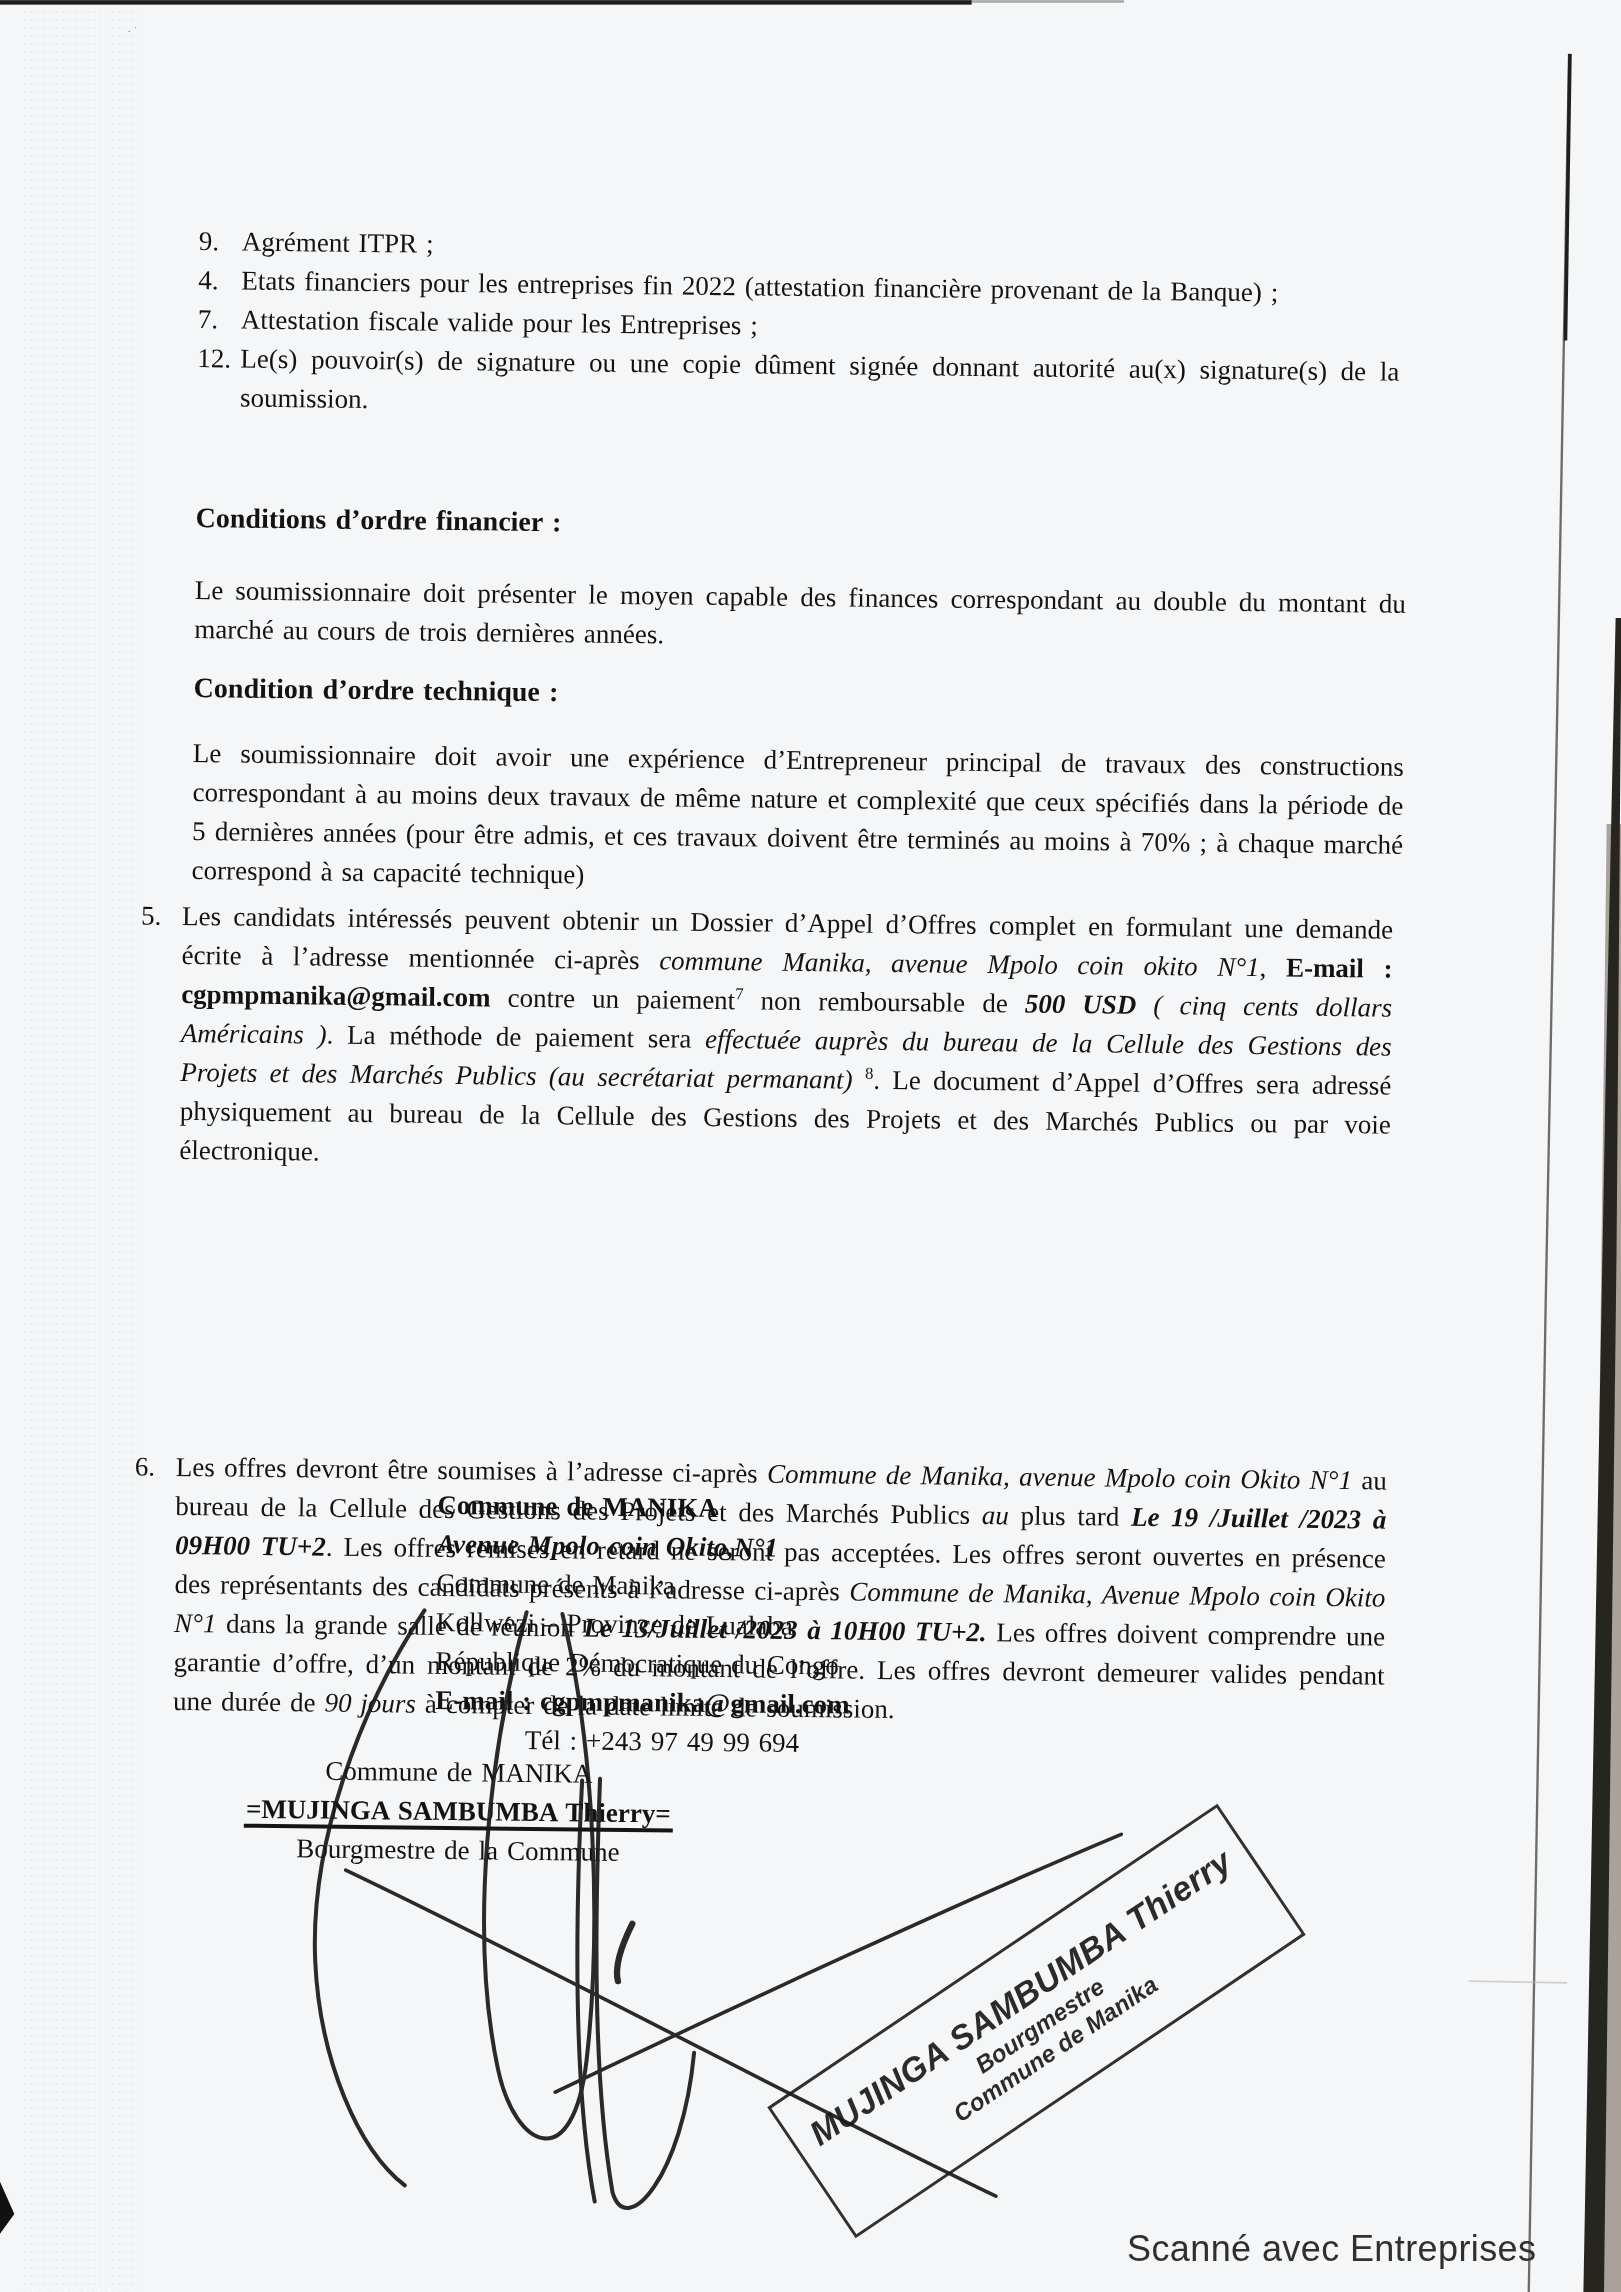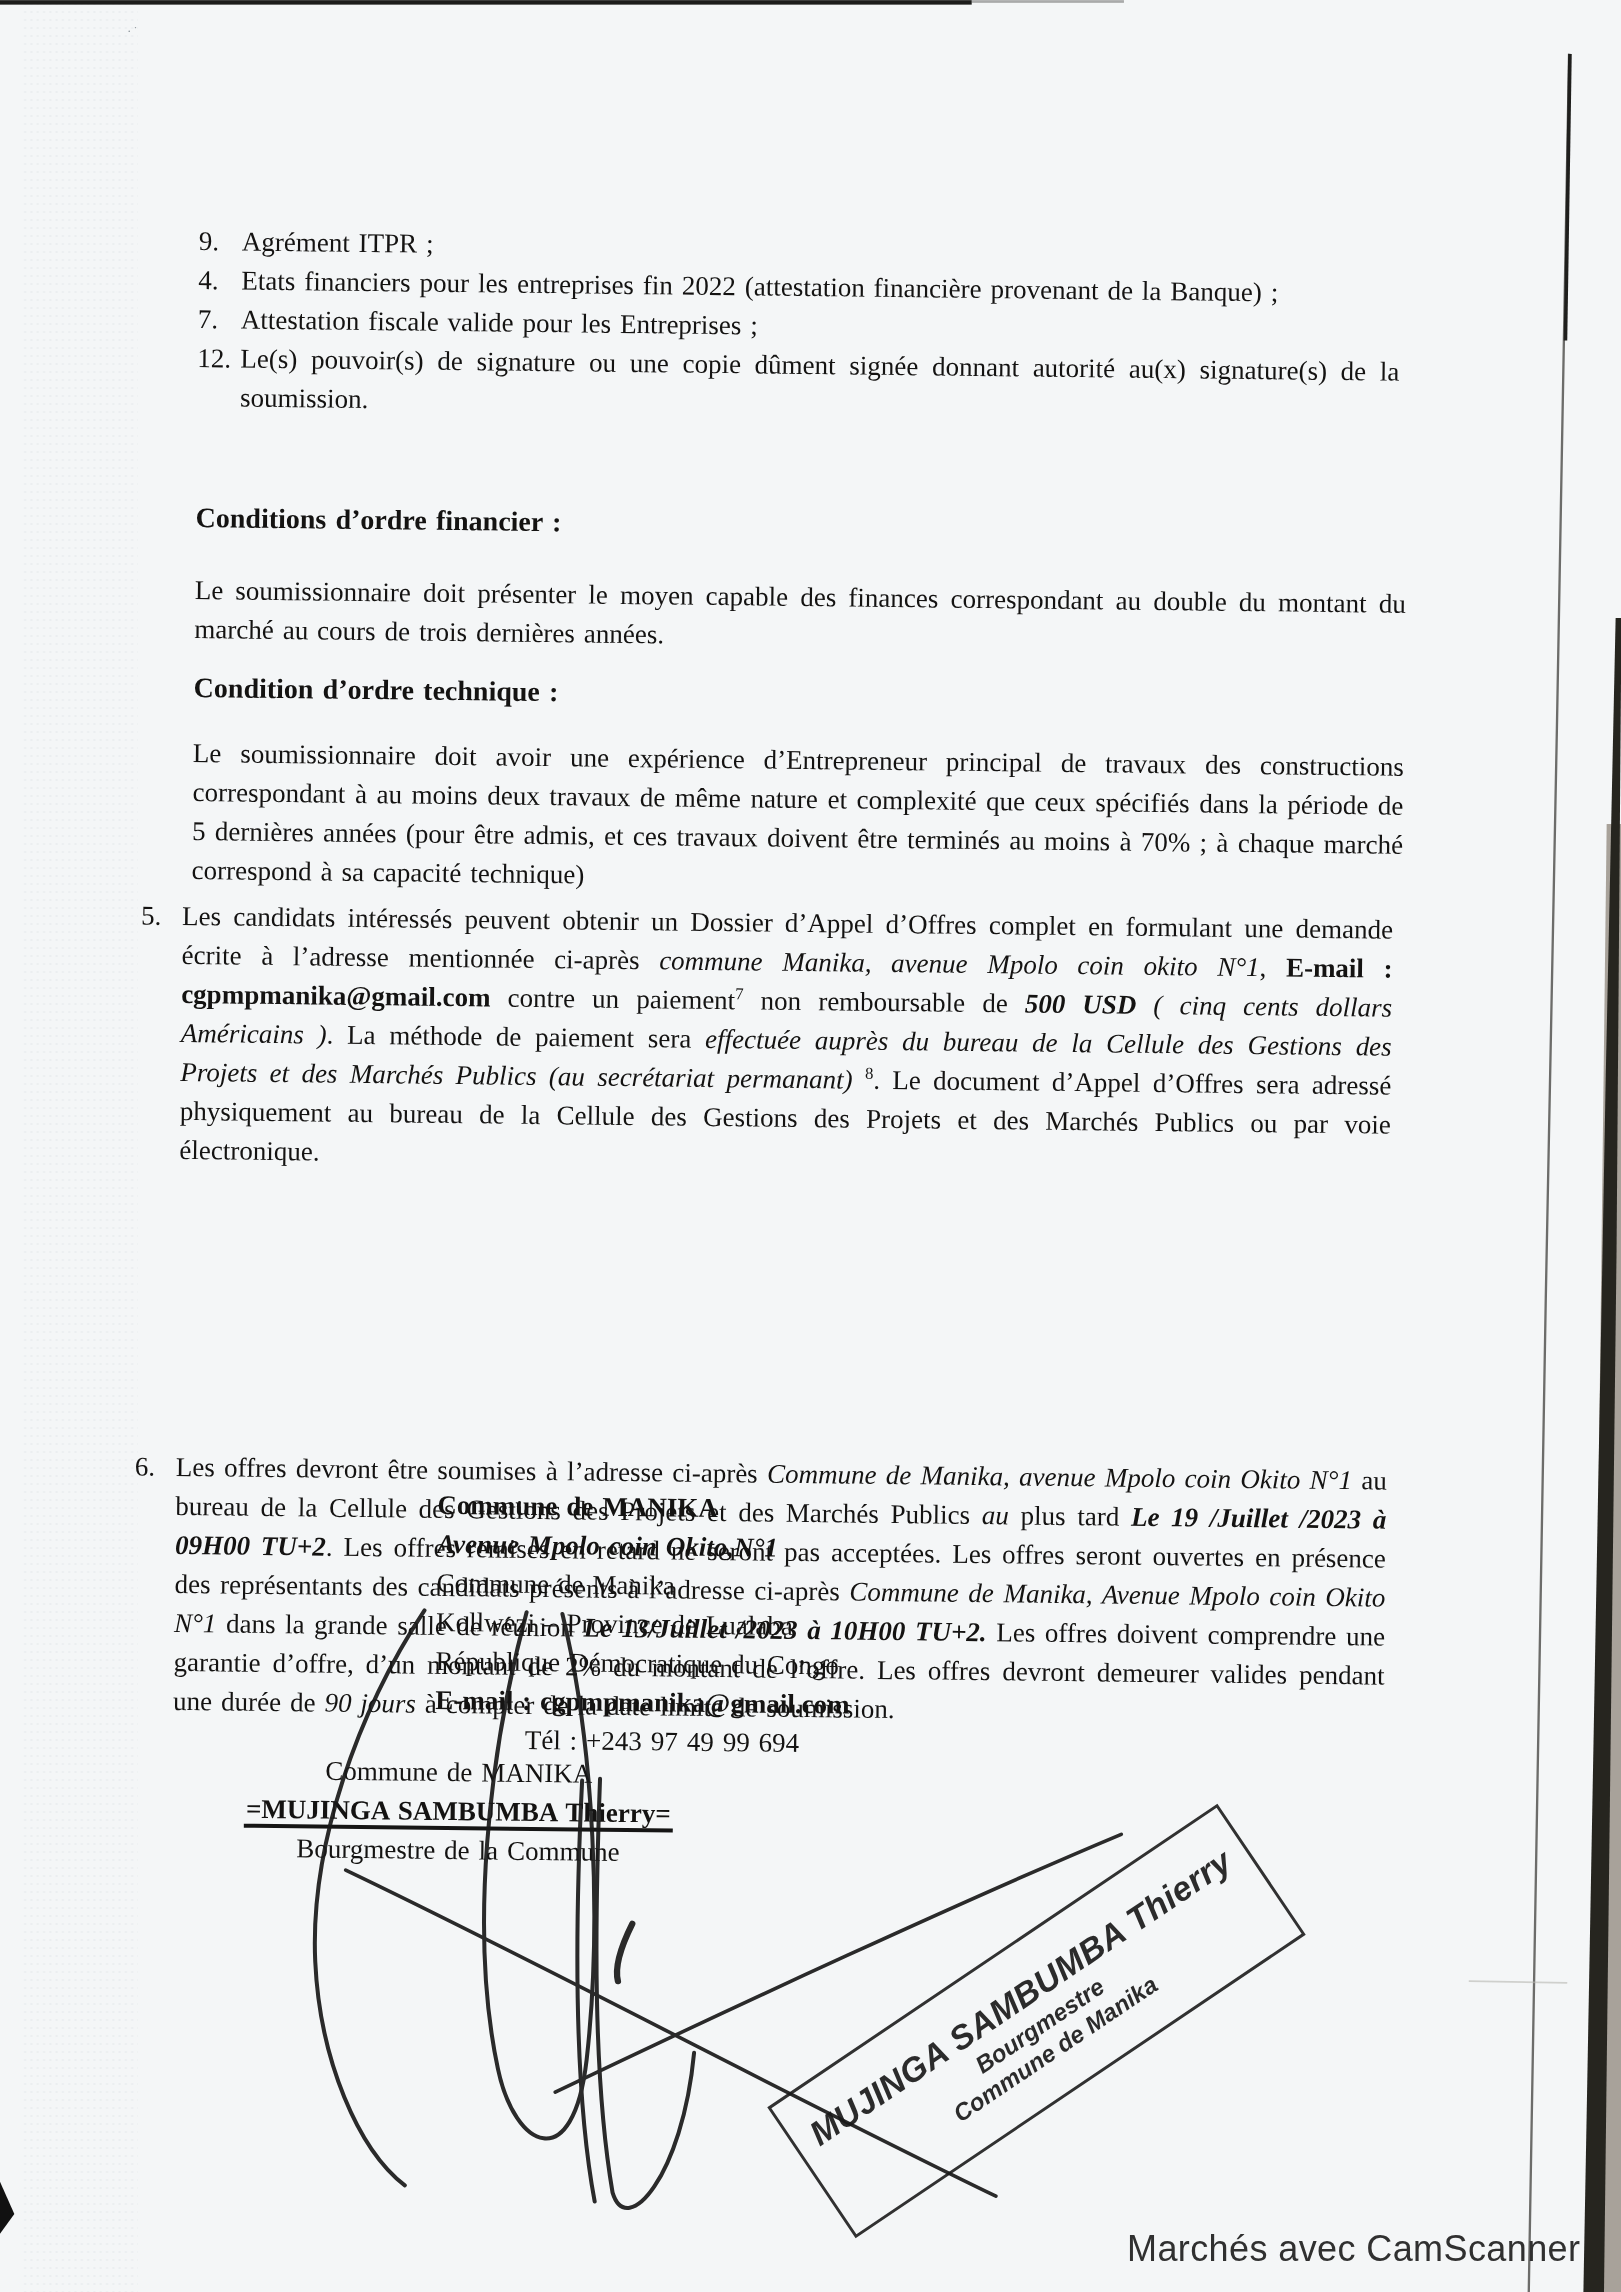--- a/index.html
+++ b/index.html
@@ -135,15 +135,15 @@
       <path d="M474 1798 C400 1910 346 2060 352 2190 C357 2300 400 2400 452 2440" stroke-width="4.5"></path>
       <path d="M588 1800 C545 1960 524 2160 556 2310 C575 2400 640 2430 655 2300 C672 2150 664 1950 628 1802" stroke-width="4.5"></path>
       <path d="M650 1988 C642 2150 640 2330 664 2458" stroke-width="4.5"></path>
       <path d="M670 1986 C664 2150 662 2320 684 2448 C700 2500 762 2430 775 2292" stroke-width="4.5"></path>
       <path d="M386 2088 C600 2190 860 2330 1112 2452" stroke-width="4"></path>
       <path d="M620 2336 C820 2240 1080 2120 1252 2048" stroke-width="4"></path>
       <path d="M706 2148 C694 2172 686 2196 690 2212" stroke-width="7"></path>
     </g>
   </svg>
 
-  <div class="camscan">Marchés avec CamScanner</div>
+  <div class="camscan">Scanné avec Entreprises</div>
 </div>
 
 
 </body></html>

